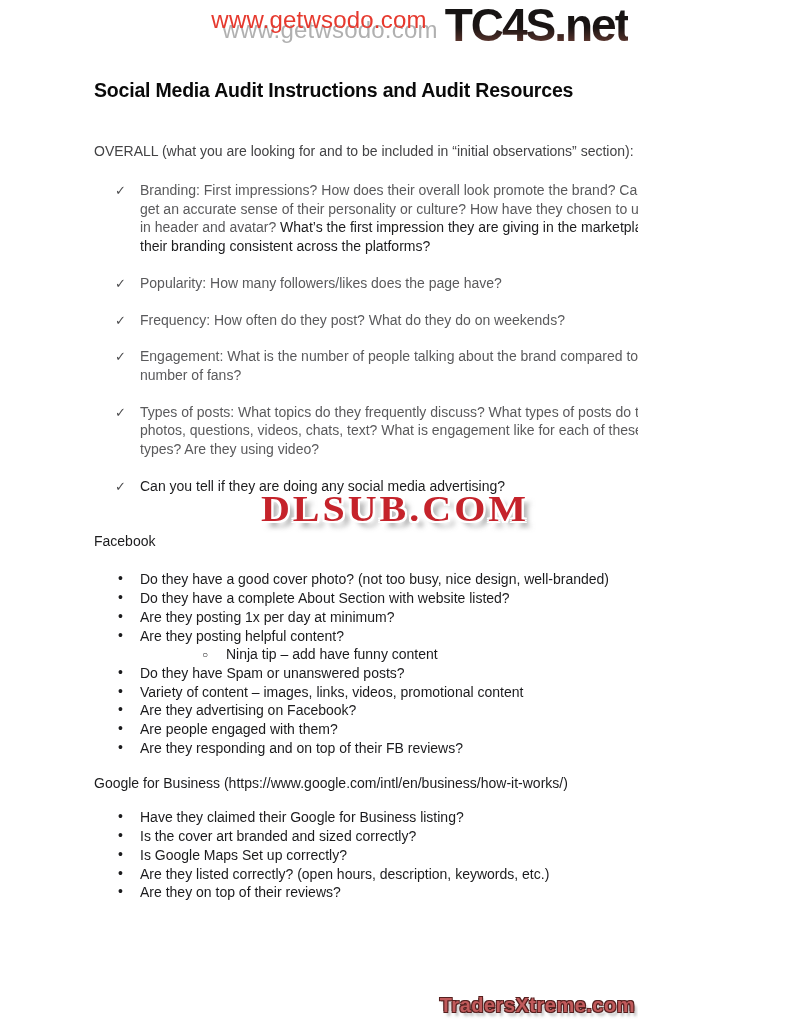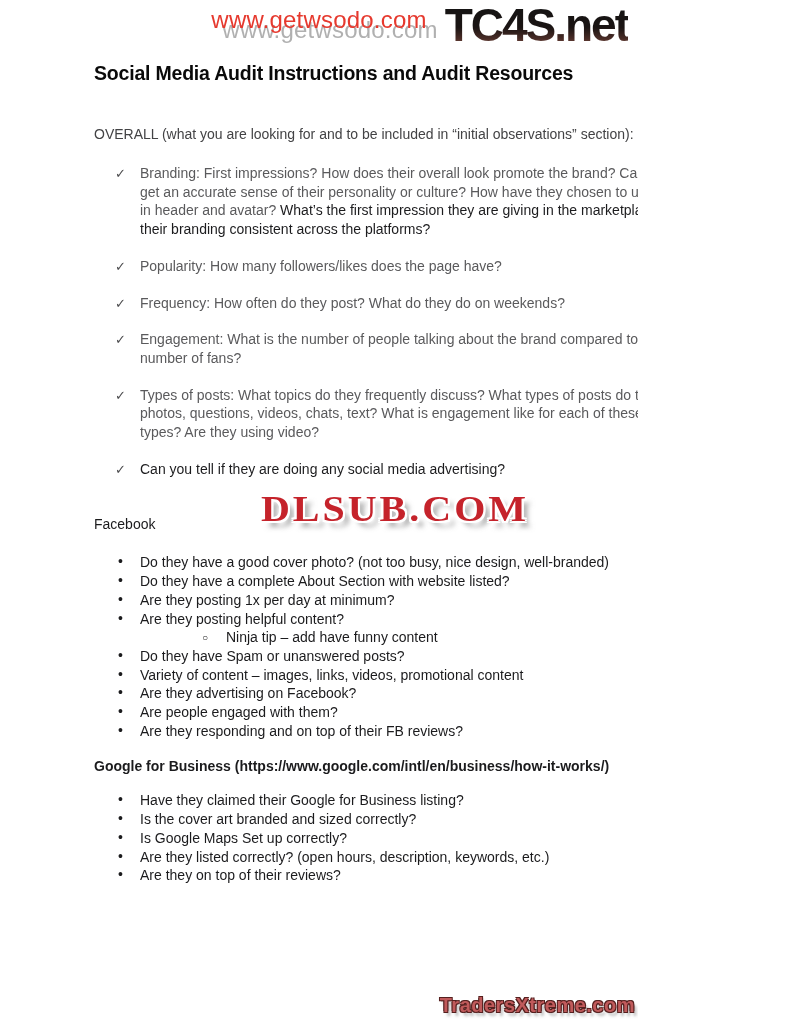--- a/index.html
+++ b/index.html
@@ -22,26 +22,26 @@
     color:#1d1d1d; white-space:nowrap;
   }
   @supports ((-webkit-background-clip:text) or (background-clip:text)) {
     .logo-tc4s {
       background:linear-gradient(180deg,#141414 0%,#1a1413 55%,#4a2c26 80%,#8a574d 100%);
       -webkit-background-clip:text; background-clip:text; color:transparent;
     }
   }
 
   
-  .content { position:absolute; top:0; left:94px; width:620px; padding-top:62px; }
+  .content { position:absolute; top:0; left:94px; width:620px; padding-top:79px; }
   .title { margin:0; font-size:19.5px; font-weight:bold; color:#0a0a0a; letter-spacing:-0.2px; }
   .overall-heading { margin-top:41px; font-size:14px; color:#434345; white-space:nowrap; }
   .section-heading { font-size:14px; color:#1b1b1d; white-space:nowrap; }
   .fb-heading { margin-top:38px; }
-  .g-heading { margin-top:18px;font-weight:bold; }
+  .g-heading { margin-top:18px; }
 
   ul { list-style:none; margin:0; padding:0; }
   li { font-size:14px; line-height:18.7px; }
 
   
   .check-list { margin-top:22px; width:612px; color:#5a5a5c; }
   .check-item { position:relative; padding-left:46px; margin-bottom:18px; }
   .mark { position:absolute; left:21px; top:1px; font-size:13px; color:#4c4c4e; }
   .emph { color:#1c1c1e; }
 

